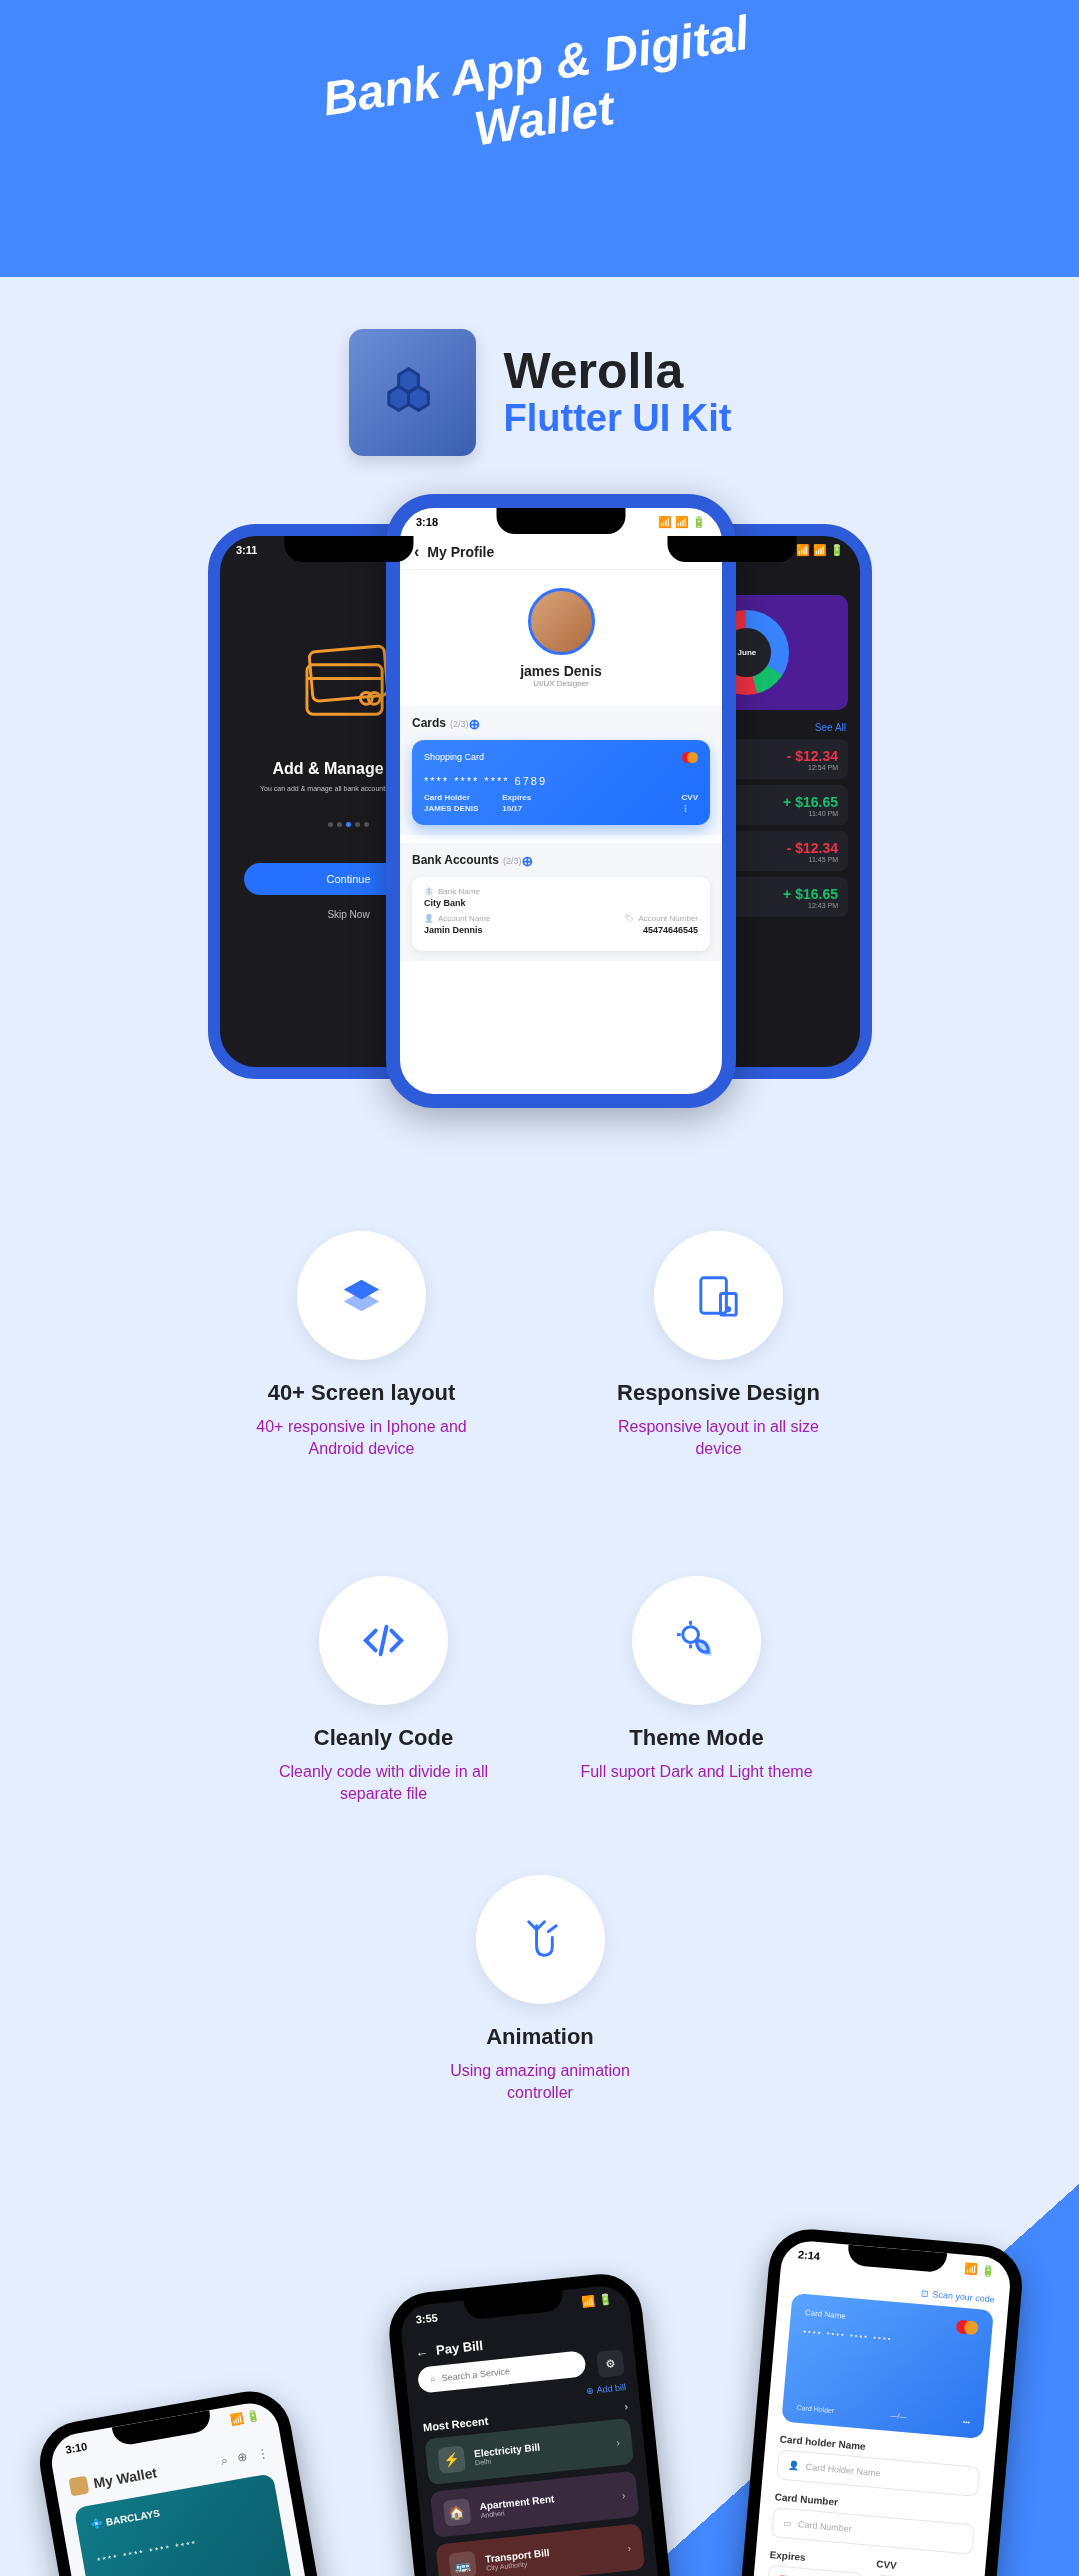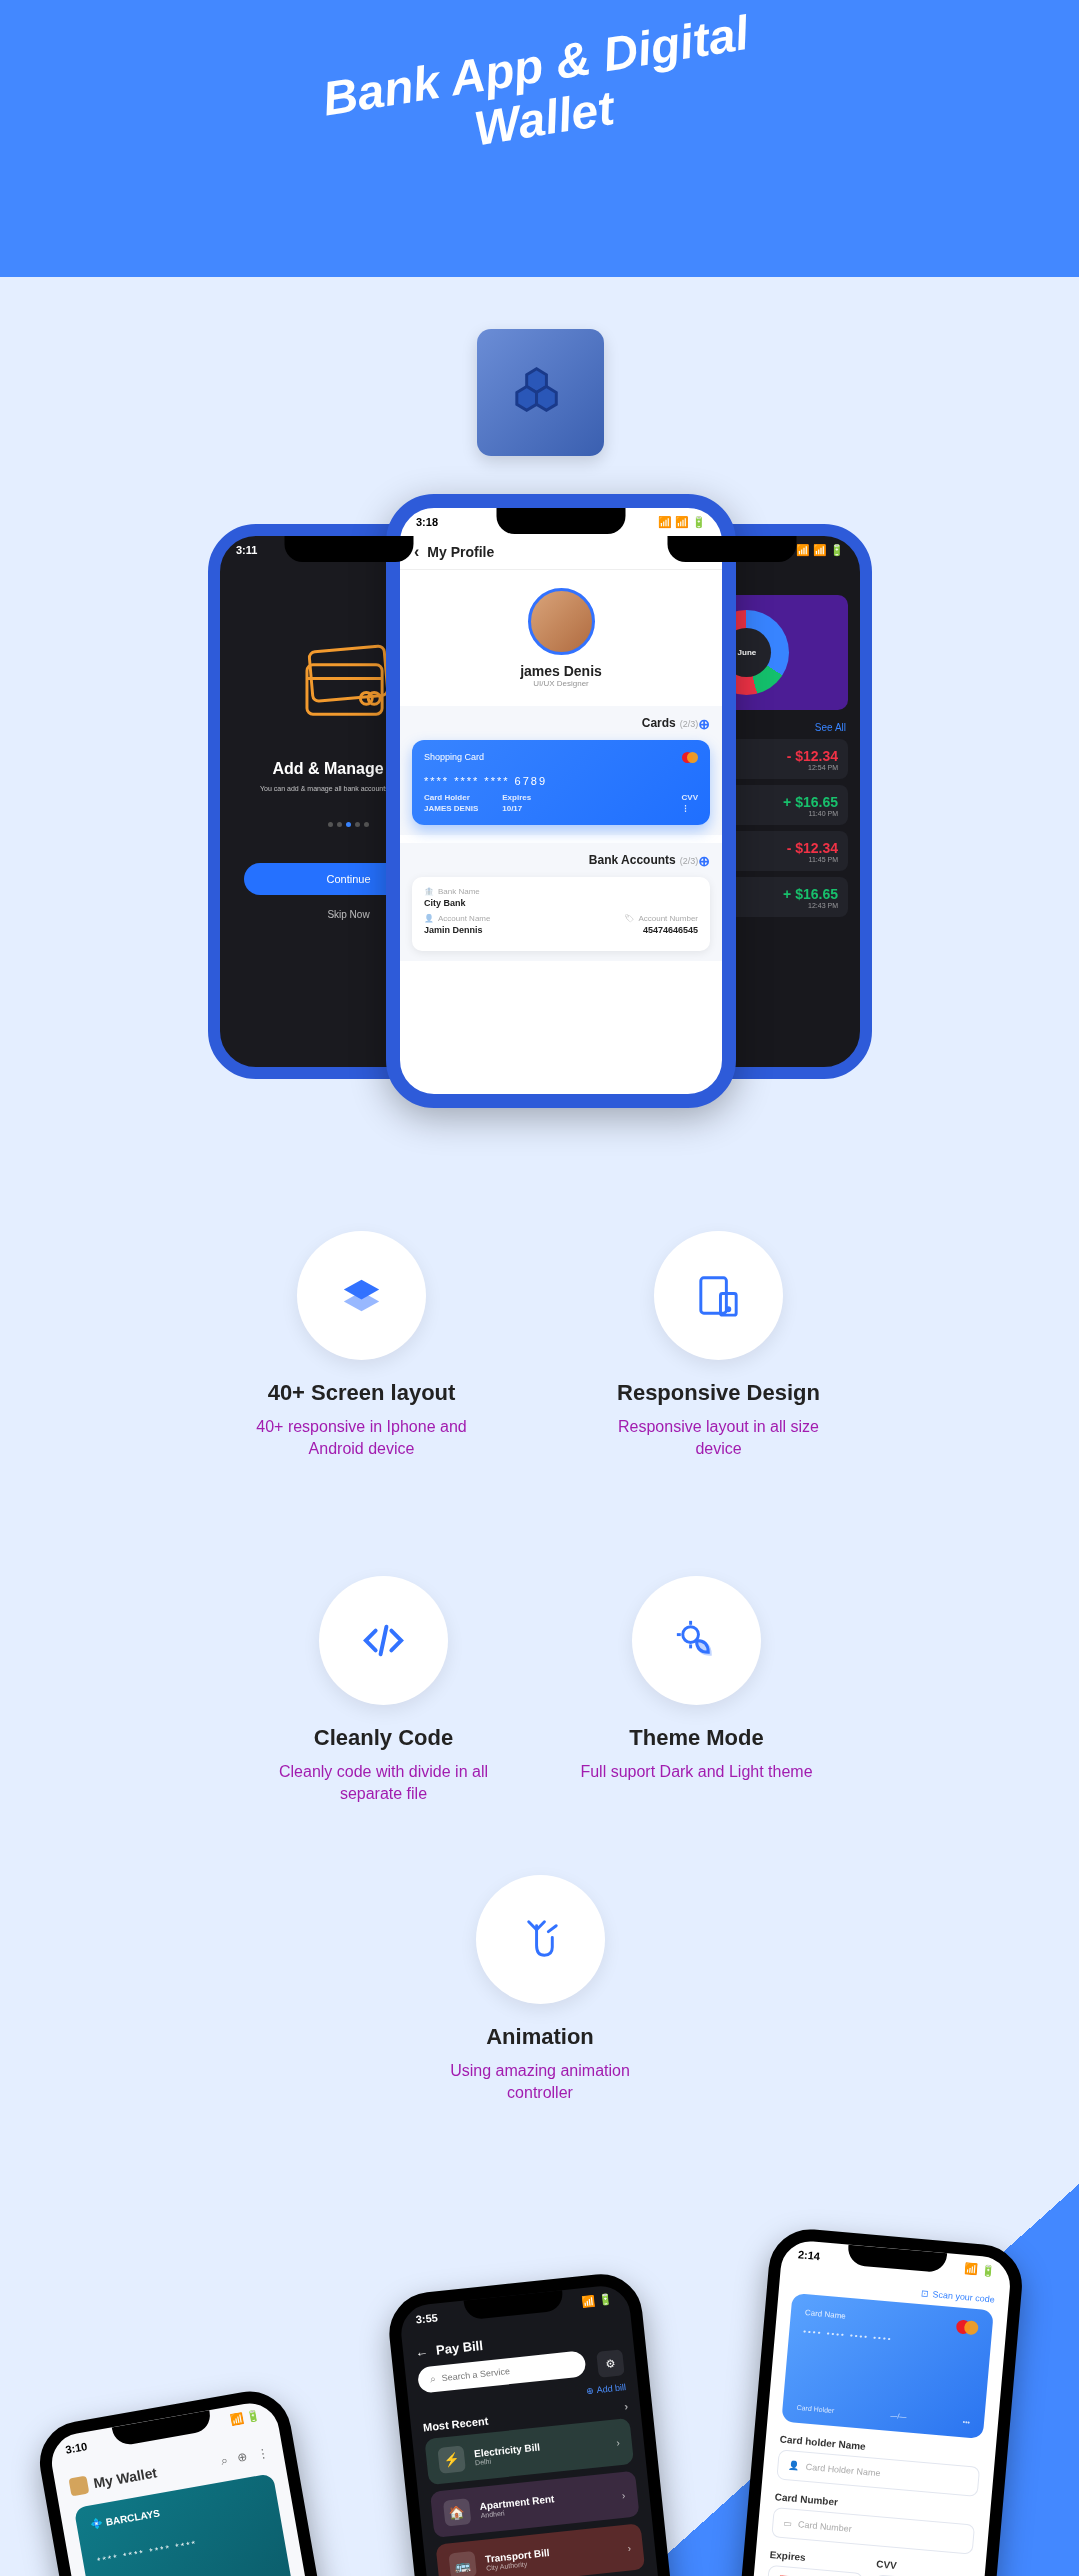--- a/index.html
+++ b/index.html
@@ -60,21 +60,21 @@
 
 .c-content { padding: 4px 0 0; color: #222; }
 .c-head { display: flex; align-items: center; justify-content: space-between; padding: 8px 14px; font-size: 14px; font-weight: 700; border-bottom: 1px solid #eee; }
 .c-head .left { display: flex; align-items: center; gap: 8px; }
 .c-head .edit { color: #3272ff; font-size: 12px; font-weight: 600; }
 .c-profile { text-align: center; padding: 18px 0 10px; }
 .c-avatar { width: 67px; height: 67px; border-radius: 50%; margin: 0 auto 8px; border: 3px solid #3272ff; background: linear-gradient(135deg,#d9a47a,#b06b3f); position: relative; overflow: hidden; }
 .c-name { font-weight: 700; font-size: 14px; }
 .c-role { font-size: 8px; opacity: .5; }
 .c-section { background: #f5f7fb; margin: 8px 0 0; padding: 10px 12px; }
-.c-sec-title { display: flex; justify-content: flex-end; font-size: 12px; font-weight: 700; margin-bottom: 8px; }
+.c-sec-title { display: flex; justify-content: flex-start; font-size: 12px; font-weight: 700; margin-bottom: 8px; }
 .c-sec-title .count { font-size: 9px; opacity: .4; font-weight: 400; margin-left: 4px; }
 .c-sec-title .plus { color: #3272ff; font-size: 14px; }
 .c-card { background: linear-gradient(135deg,#3884ff,#1f6fff); border-radius: 12px; padding: 12px; color: #fff; font-size: 9px; box-shadow: 0 6px 14px rgba(56,132,255,.4); }
 .c-card-top { display: flex; justify-content: space-between; }
 .c-card-num { font-size: 11px; letter-spacing: 2px; margin: 12px 0 4px; }
 .c-card-grid { display: flex; font-size: 7px; gap: 24px; opacity: .85; }
 .c-card-grid div span { display: block; font-size: 8px; margin-top: 2px; font-weight: 600; opacity: 1; }
 .c-bank { background: #fff; border-radius: 10px; padding: 10px 12px; font-size: 8px; box-shadow: 0 2px 8px rgba(0,0,0,.08); }
 .c-bank .label { opacity: .4; display: flex; align-items: center; gap: 4px; }
 .c-bank .val { font-weight: 600; font-size: 9px; margin: 2px 0 6px; }
@@ -155,20 +155,24 @@
 
 <div class="brand">
   <div class="brand-logo">
     <svg width="71" height="71" viewBox="0 0 72 72">
       <g fill="none" stroke="#1a3a8a" stroke-width="3">
         <polygon points="22,18 32,12 42,18 42,30 32,36 22,30" fill="#2a57b8"></polygon>
         <polygon points="12,36 22,30 32,36 32,48 22,54 12,48" fill="#2a57b8"></polygon>
         <polygon points="32,36 42,30 52,36 52,48 42,54 32,48" fill="#2a57b8"></polygon>
       </g>
     </svg>
+  </div>
+  <div>
+    <div class="brand-title">Werolla</div>
+    <div class="brand-sub">Flutter UI Kit</div>
   </div>
 </div>
 
 <div class="phones-wrap">
 
   <div class="phone dark-left">
     <div class="notch"></div>
     <div class="status-bar dark">
       <span>3:11</span>
       <span class="status-icons">📶 📶 🔋</span>

